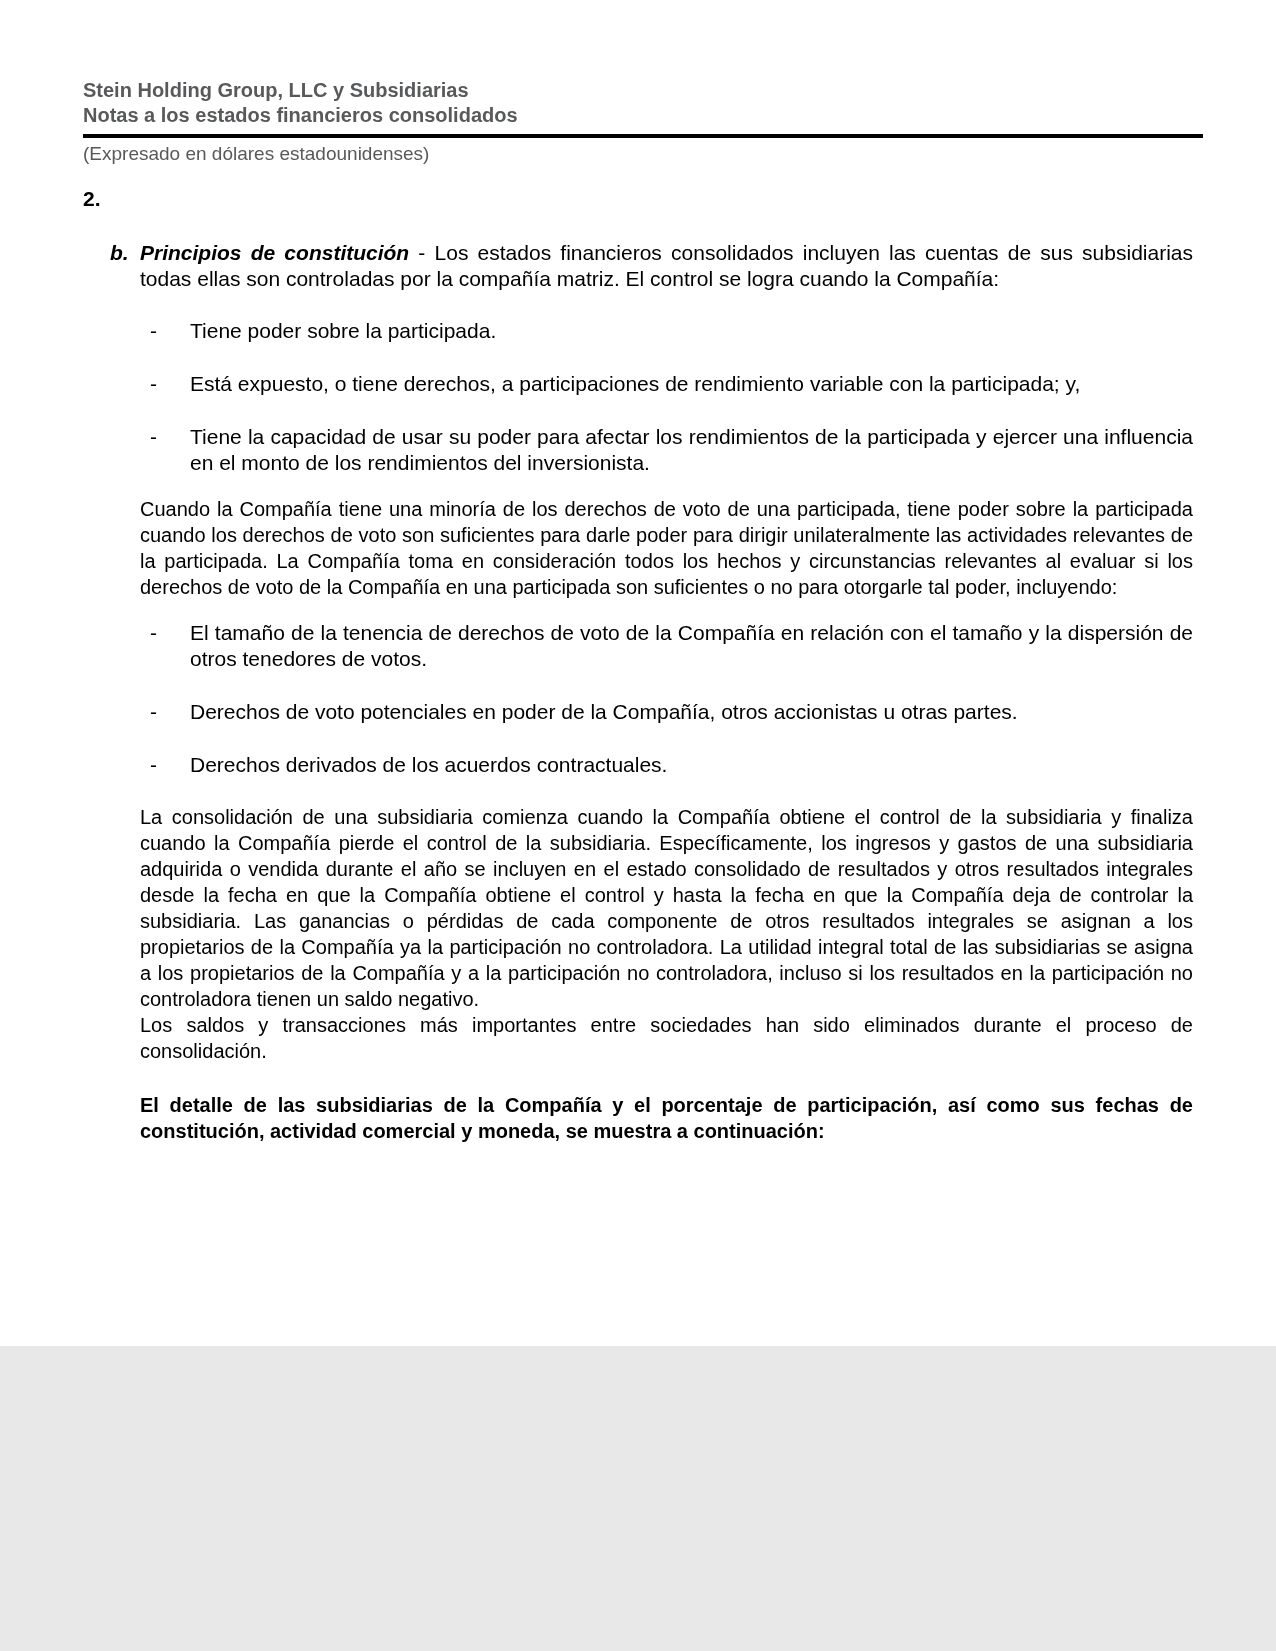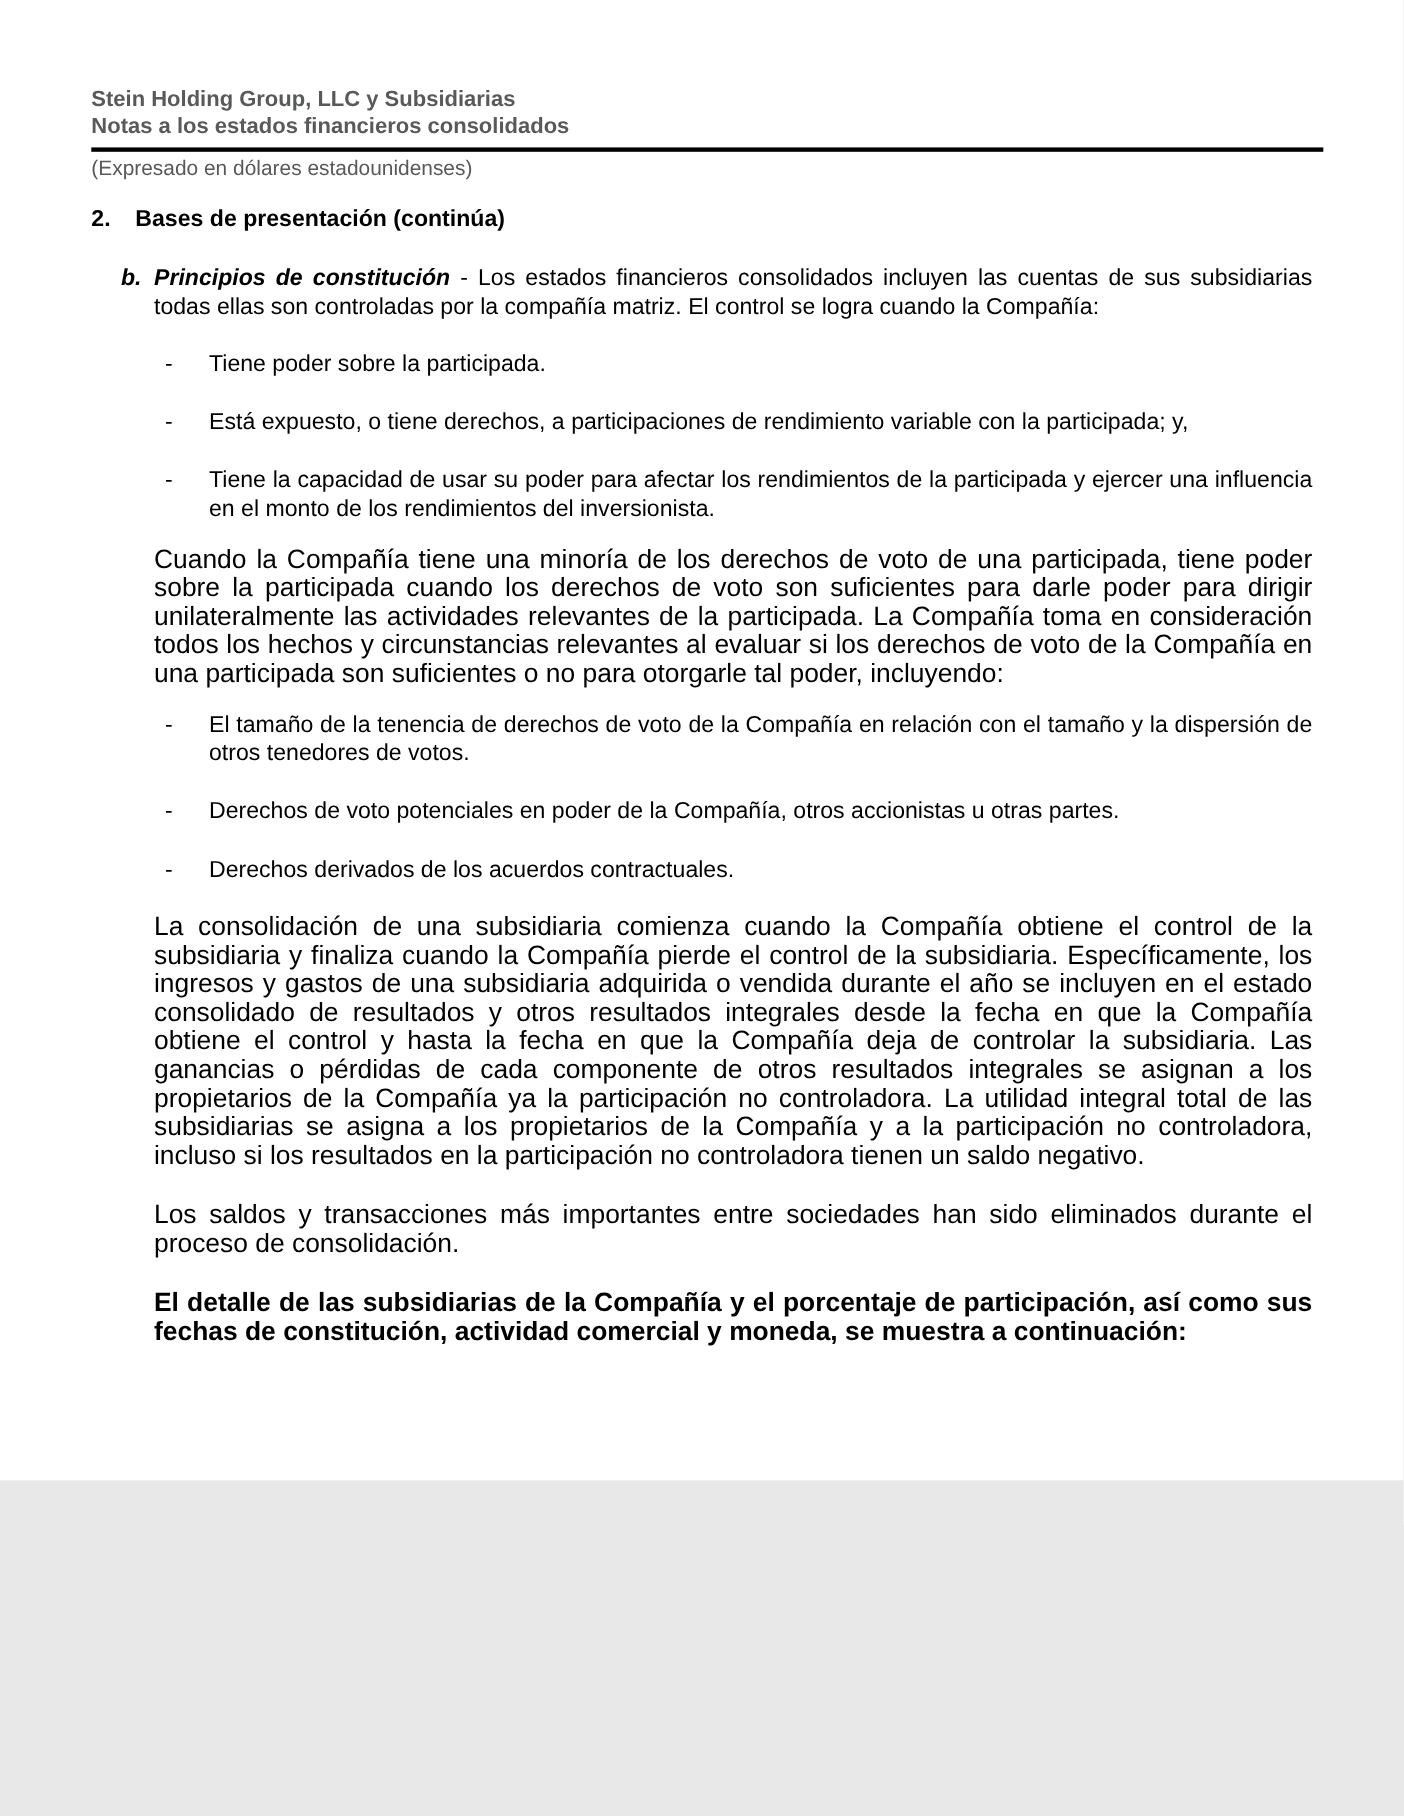--- a/index.html
+++ b/index.html
@@ -73,27 +73,27 @@
   }
   .bullet-dash { flex: none; width: 40px; margin-left: 67px; }
   .bullet-text { flex: 1; text-align: justify; }
   .mt26 { margin-top: 26px; }
   .mt27 { margin-top: 27px; }
   .mt20 { margin-top: 20px; }
 
   
   .para {
     margin-left: 57px;
-    font-size: 24px;
+    font-size: 20px;
     line-height: 26px;
     text-align: justify;
   }
   .para.p-cuando   { margin-top: 20px; }
   .para.p-consol   { margin-top: 26px; }
-  .para.p-saldos   { margin-top: 28px; }
+  .para.p-saldos   { }
   .para.p-detalle  { margin-top: 28px; font-weight: bold; }
 
   
   .page-footer {
     position: absolute;
     left: 0;
     top: 1554px;
     width: 100%;
     text-align: left;
     font-size: 19px;
@@ -110,21 +110,20 @@
     <div class="hdr-line">Stein Holding Group, LLC y Subsidiarias</div>
     <div class="hdr-line">Notas a los estados financieros consolidados</div>
     <div class="hdr-rule"></div>
     <div class="hdr-sub">(Expresado en dólares estadounidenses)</div>
   </header>
 
   <main>
 
     <div class="section-heading">
       <span class="sec-num">2.</span>
-      <span>Bases de presentación (continúa)</span>
     </div>
 
     <div class="item-b">
       <span class="item-label">b.</span>
       <p class="item-text"><span class="lead">Principios de constitución</span><span> - </span><span>Los estados financieros consolidados incluyen las cuentas de sus subsidiarias todas ellas son controladas por la compañía matriz. El control se logra cuando la Compañía:</span></p>
     </div>
 
     <div class="bullet mt26">
       <span class="bullet-dash">-</span>
       <span class="bullet-text">Tiene poder sobre la participada.</span>

